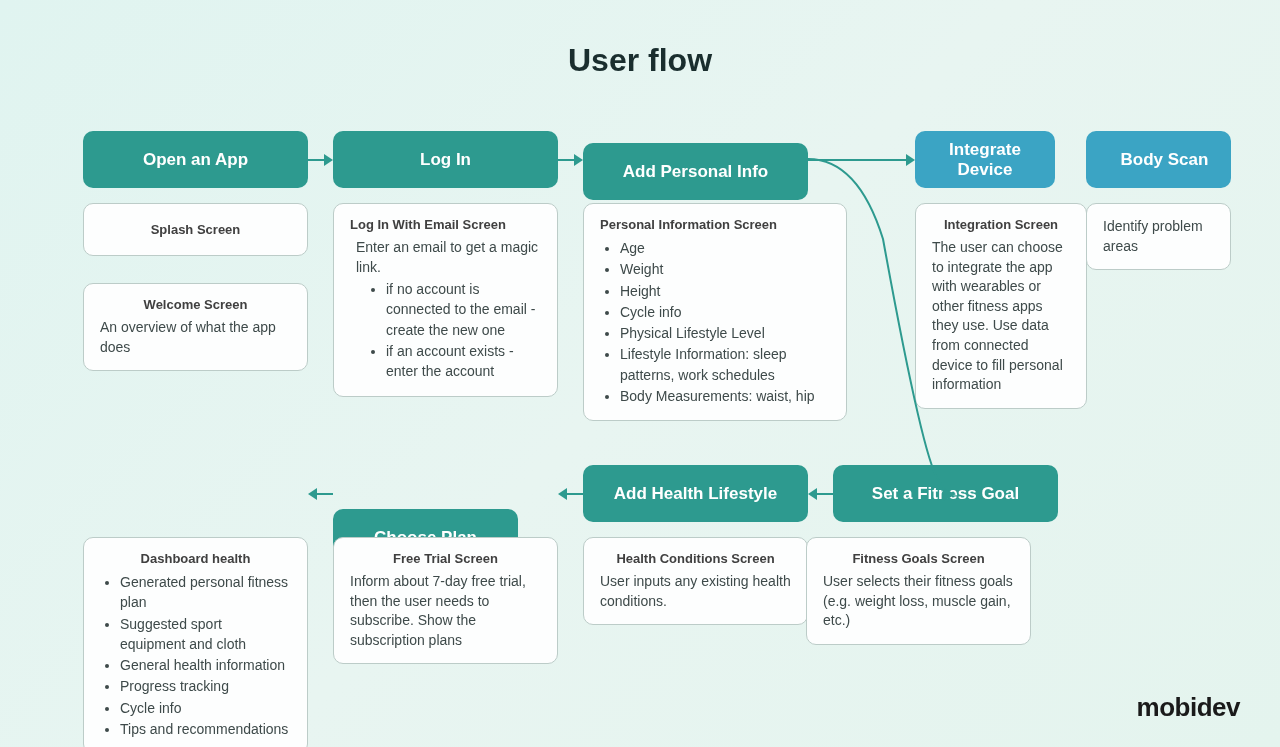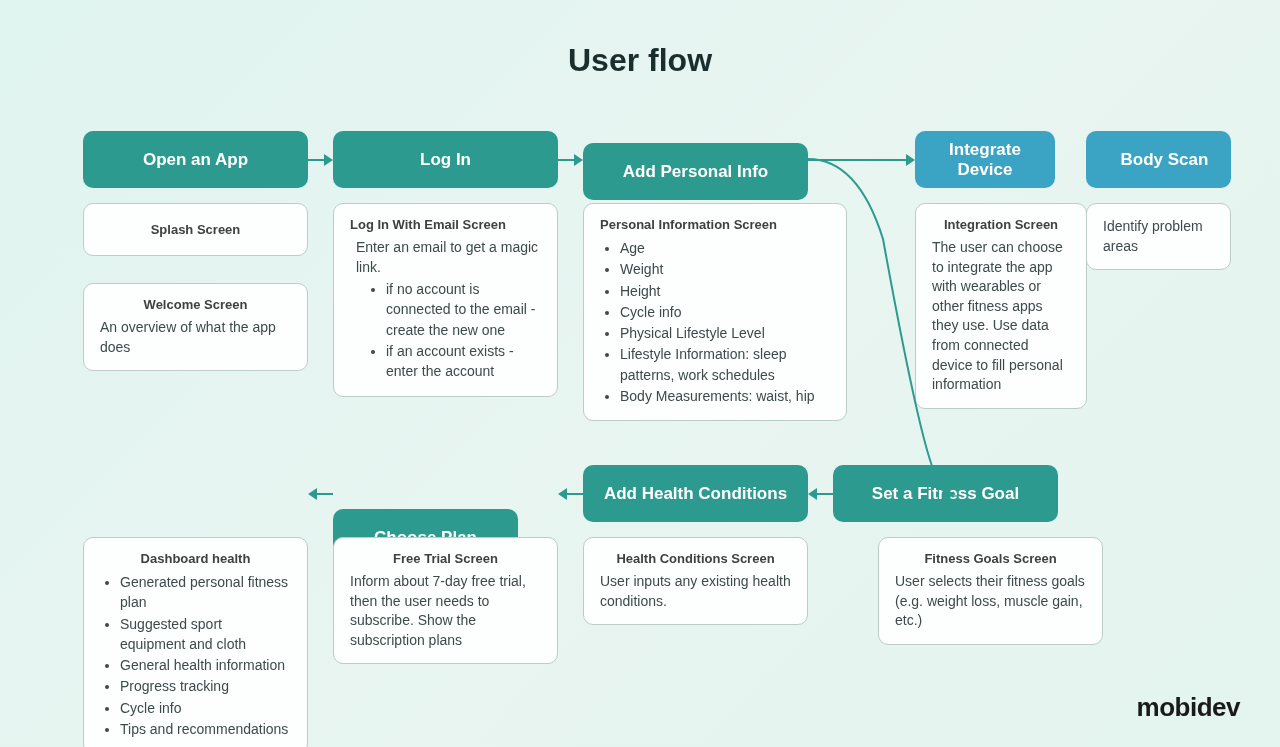--- a/index.html
+++ b/index.html
@@ -165,21 +165,21 @@
   <div class="node card" style="left:915px; top:92px; width:172px;">
     <div class="card-title">Integration Screen</div>
     <div class="card-text">The user can choose to integrate the app with wearables or other fitness apps they use. Use data from connected device to fill personal information</div>
   </div>
 
   <div class="node card" style="left:1086px; top:92px; width:145px;">
     <div class="card-text">Identify problem areas</div>
   </div>
 
   <div class="node header teal" style="left:333px; top:354px; width:185px;margin-top:44px;">Choose Plan</div>
-  <div class="node header teal" style="left:583px; top:354px; width:225px;">Add Health Conditions</div>
+  <div class="node header teal" style="left:583px; top:354px; width:225px;">Add Health Lifestyle</div>
   <div class="node header teal" style="left:833px; top:354px; width:225px;">Set a Fitness Goal</div>
 
   <div class="node card" style="left:83px; top:426px; width:225px; text-align:left;">
     <div class="card-title" style="text-align:center;">Dashboard health</div>
     <ul>
       <li>Generated personal fitness plan</li>
       <li>Suggested sport equipment and cloth</li>
       <li>General health information</li>
       <li>Progress tracking</li>
       <li>Cycle info</li>
@@ -190,21 +190,21 @@
   <div class="node card" style="left:333px; top:426px; width:225px;">
     <div class="card-title">Free Trial Screen</div>
     <div class="card-text">Inform about 7-day free trial, then the user needs to subscribe. Show the subscription plans</div>
   </div>
 
   <div class="node card" style="left:583px; top:426px; width:225px;">
     <div class="card-title">Health Conditions Screen</div>
     <div class="card-text">User inputs any existing health conditions.</div>
   </div>
 
-  <div class="node card" style="left:878px; top:426px; width:225px;">
+  <div class="node card" style="left:806px; top:426px; width:225px;">
     <div class="card-title">Fitness Goals Screen</div>
     <div class="card-text">User selects their fitness goals (e.g. weight loss, muscle gain, etc.)</div>
   </div>
 
   <div class="arrow" style="left:308px; top:48px;">
     <div class="arrow-line-h" style="width:16px; top:0;"></div>
     <div class="arrow-head-right" style="left:16px; top:-5px;"></div>
   </div>
   <div class="arrow" style="left:558px; top:48px;">
     <div class="arrow-line-h" style="width:16px; top:0;"></div>

